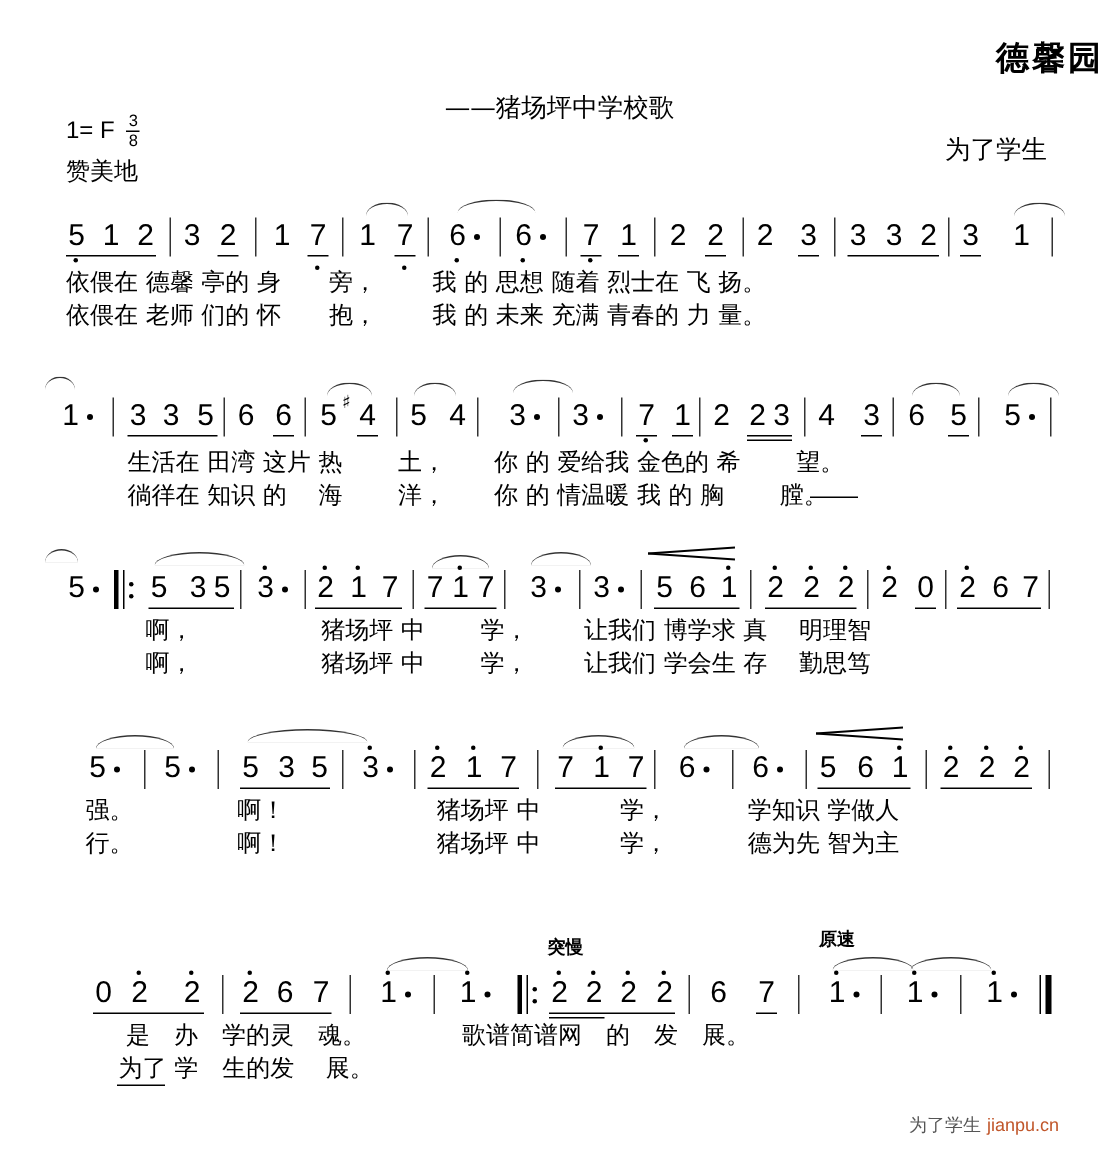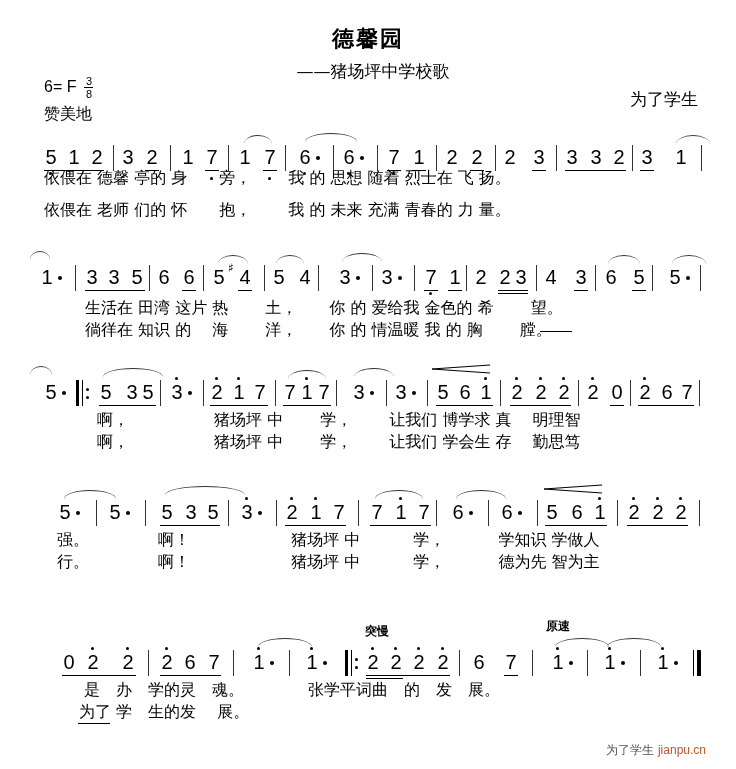--- a/index.html
+++ b/index.html
@@ -1,18 +1,18 @@
 <!DOCTYPE html>
 <html><head>
 <meta charset="utf-8">
 <style>
   html, body { margin:0; padding:0; background:#ffffff; }
   body { width:736px; height:769px; position:relative; overflow:hidden; font-family:"DejaVu Sans","Liberation Sans",sans-serif; color:#000; }
   .abs { position:absolute; }
-  .title { left:0; width:736px; top:24px; text-align:center; font-size:22px; font-weight:bold; font-family:"DejaVu Serif","Liberation Serif",serif; letter-spacing:2px; }
+  .title { left:0; width:736px; top:24px; text-align:right; font-size:22px; font-weight:bold; font-family:"DejaVu Serif","Liberation Serif",serif; letter-spacing:2px; }
   .subtitle { left:0; width:736px; top:60px; text-align:center; font-size:17px; font-family:"DejaVu Serif","Liberation Serif",serif; padding-left:10px; box-sizing:border-box;}
   .key { left:44px; top:76px; font-size:16px; font-family:"Liberation Sans",sans-serif; }
   .frac { display:inline-block; vertical-align:middle; text-align:center; font-size:11px; line-height:10px; margin-left:8px; }
   .frac span { display:block; }
   .frac .line { border-top:1px solid #000; width:9px; margin:1px auto; }
   .tempo { left:44px; top:104px; font-size:16px; }
   .composer { right:38px; top:88px; font-size:17px; }
 
   .row { position:absolute; left:0; width:736px; }
   .notes { position:absolute; left:0; top:0; height:30px; width:736px; }
@@ -39,21 +39,21 @@
   .mark { position:absolute; font-size:12px; font-weight:bold; font-family:"DejaVu Serif","Liberation Serif",serif; }
   .wm { position:absolute; right:30px; bottom:10px; font-size:12px; color:#555; }
   .wm .site { color:#c0562a; font-family:"Liberation Sans",sans-serif; margin-left:4px; }
   .sharp { position:absolute; font-size:12px; top:-4px; }
 </style>
 </head>
 <body>
 
 <div class="abs title">德馨园</div>
 <div class="abs subtitle">——猪场坪中学校歌</div>
-<div class="abs key"><span>6= F</span><span class="frac"><span>3</span><span class="line"></span><span>8</span></span></div>
+<div class="abs key"><span>1= F</span><span class="frac"><span>3</span><span class="line"></span><span>8</span></span></div>
 <div class="abs tempo">赞美地</div>
 <div class="abs composer">为了学生</div>
 
 <div class="row" style="top:145px;">
   <div class="notes">
     <span class="n" style="left:44px">5<i class="dt lo"></i></span>
     <span class="n" style="left:67px">1</span>
     <span class="n" style="left:90px">2</span>
     <div class="ul" style="left:44px;width:60px;top:25px"></div>
     <div class="bar" style="left:113px"></div>
@@ -94,21 +94,21 @@
     <span class="n" style="left:589px">3</span>
     <span class="n" style="left:612px">2</span>
     <div class="ul" style="left:565px;width:61px;top:25px"></div>
     <div class="bar" style="left:632px"></div>
     <span class="n" style="left:640px">3</span>
     <span class="n" style="left:674px">1</span>
     <div class="ul" style="left:640px;width:14px;top:25px"></div>
     <div class="slur" style="left:676px;width:34px;top:-10px"></div>
     <div class="bar" style="left:701px"></div>
   </div>
-  <div class="ly" style="left:44px;top:23px">依偎在 德馨 亭的 身  旁，   我 的 思想 随着 烈士在 飞 扬。</div>
+  <div class="ly" style="left:44px;top:33px">依偎在 德馨 亭的 身  旁，   我 的 思想 随着 烈士在 飞 扬。</div>
   <div class="ly" style="left:44px;top:55px">依偎在 老师 们的 怀  抱，   我 的 未来 充满 青春的 力 量。</div>
 </div>
 
 <div class="row" style="top:265px;">
   <div class="notes">
     <div class="slur" style="left:30px;width:20px;top:-14px"></div>
     <span class="n" style="left:40px">1</span>
       <i class="aug" style="left:58px"></i>
     <div class="bar" style="left:75px"></div>
     <span class="n" style="left:85px">3</span>
@@ -333,18 +333,18 @@
     <div class="bar" style="left:640px"></div>
     <span class="n" style="left:656px">1<i class="dt hi"></i></span>
       <i class="aug" style="left:674px"></i>
     <div class="slur" style="left:555px;width:54px;top:-12px"></div>
     <div class="slur" style="left:607px;width:54px;top:-12px"></div>
     <div class="end" style="left:693px">
         <i class="thin"></i>
         <i class="thick"></i>
       </div>
   </div>
-  <div class="ly" style="left:84px;top:30px">是 办 学的灵 魂。    张学平词曲 的 发 展。</div>
+  <div class="ly" style="left:84px;top:30px">是 办 学的灵 魂。    歌谱简谱网 的 发 展。</div>
   <div class="ly" style="left:79px;top:52px">为了 学 生的发  展。</div>
   <div class="lyul" style="left:78px;top:73px;width:32px"></div>
 </div>
 
 <div class="wm"><span>为了学生</span><span class="site">jianpu.cn</span></div>
 
 </body></html>

